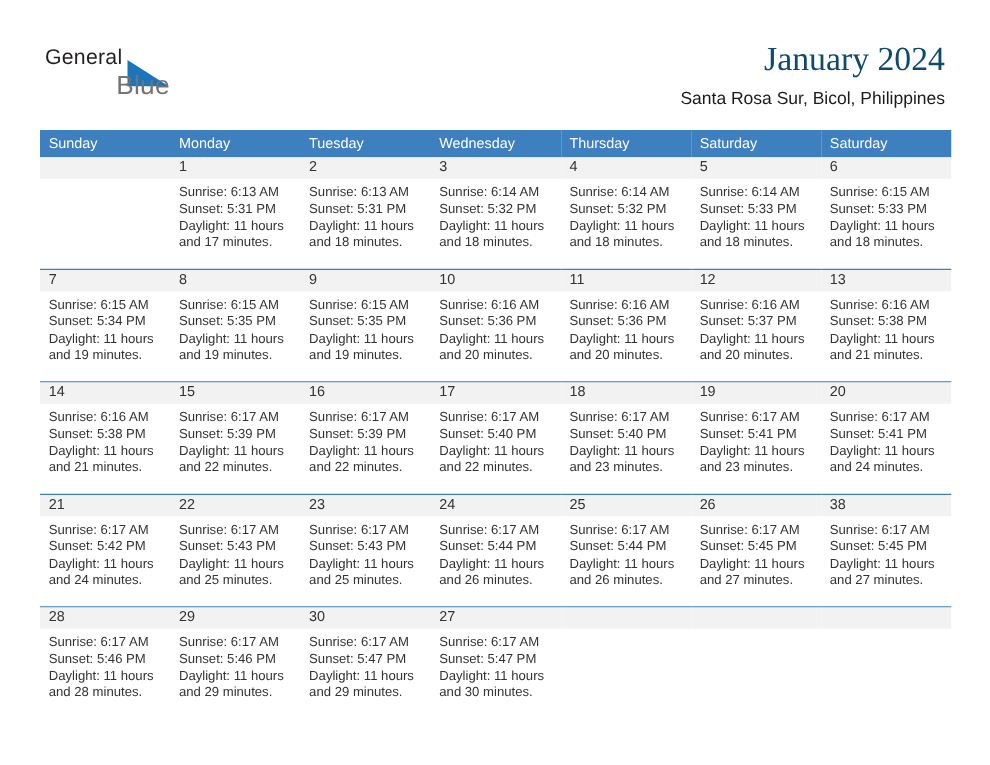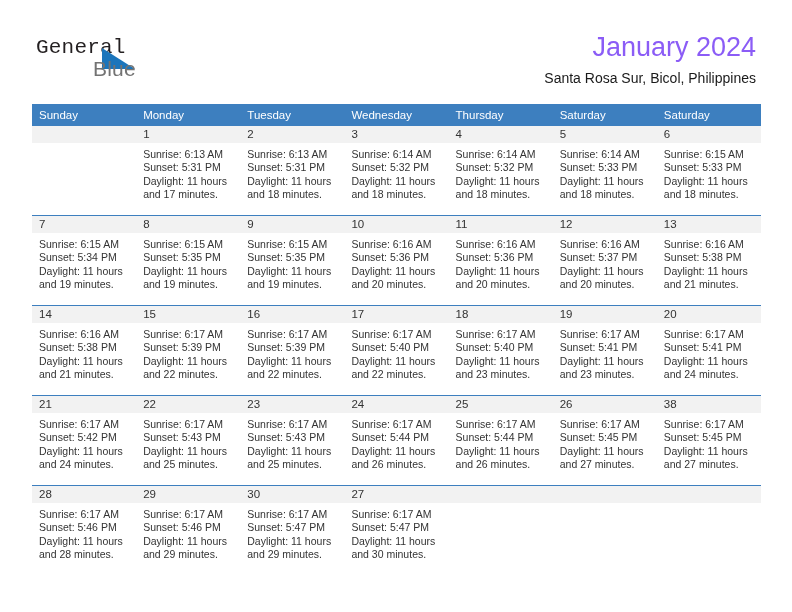--- a/index.html
+++ b/index.html
@@ -34,24 +34,24 @@
     position: absolute;
     left: 36px;
     top: 36px;
     width: 180px;
     height: 50px;
   }
   .brand-general {
     position: absolute;
     left: 0;
     top: 0;
-    font-size: 21px;
+    font-size: 17px;
     letter-spacing: 0.2px;
     color: #231f20;
-    font-family: Liberation Mono, monospace;
+    font-family: Liberation Sans, sans-serif;
   }
   .brand-blue {
     position: absolute;
     left: 57px;
     top: 21px;
     font-size: 21px;
     letter-spacing: 0.2px;
     color: #737373;
     font-family: "Liberation Sans", sans-serif;
   }
@@ -67,24 +67,24 @@
 
   .title-block {
     position: absolute;
     right: 36px;
     top: 30px;
     text-align: right;
   }
   .cal-title {
     font-size: 27px;
     font-weight: normal;
-    color: #8b5cf6;
+    color: #0c4a6e;
     line-height: 34px;
     white-space: nowrap;
-    font-family: Liberation Sans, sans-serif;
+    font-family: Liberation Serif, serif;
   }
   .cal-subtitle {
     margin-top: 5px;
     font-size: 14px;
     color: #1a1a1a;
     line-height: 18px;
     white-space: nowrap;
     font-family: "Liberation Sans", sans-serif;
     text-align: center;
   }

